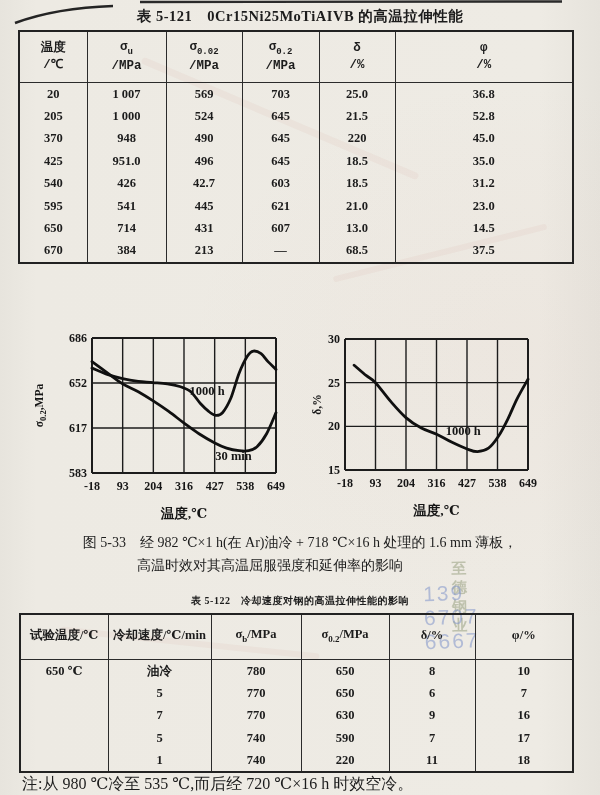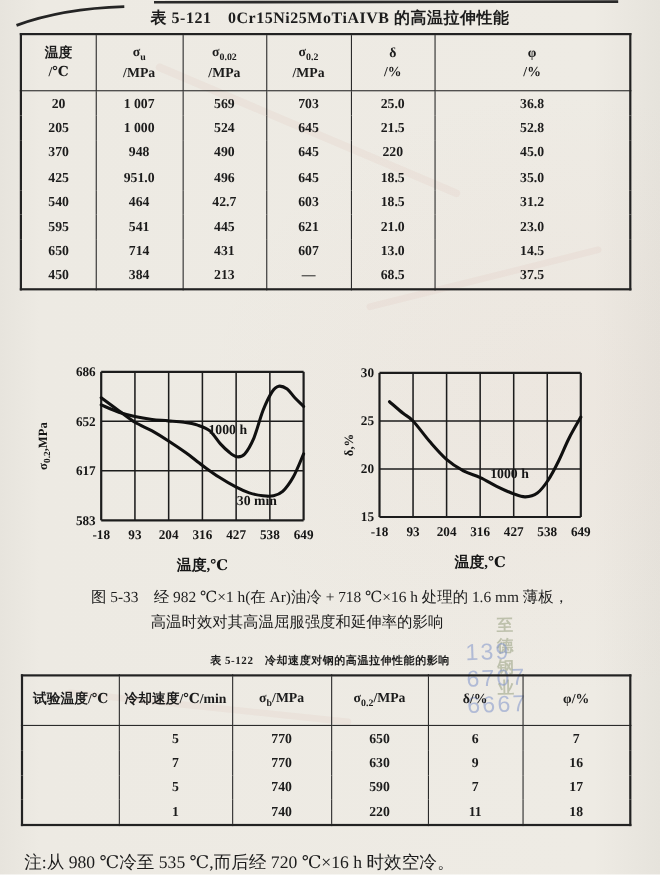--- a/index.html
+++ b/index.html
@@ -19,21 +19,21 @@
 
   table.t{border-collapse:collapse;table-layout:fixed;background:transparent;}
   table.t{border:2px solid #222;}
   table.t th, table.t td{
     border-left:1.2px solid #2b2b2b;border-right:1.2px solid #2b2b2b;
     padding:0;text-align:center;font-size:12.5px;vertical-align:middle;
     overflow:hidden;white-space:nowrap;
   }
   table.t thead th{border-bottom:1.6px solid #2b2b2b;font-weight:700;}
   table.t td{font-weight:700;}
-  #table1 thead th{height:50px;}
+  #table1 thead th{height:50px;font-family:Liberation Mono, monospace;}
   #table1 tbody tr{height:22.5px;}
   #table2 thead th{height:44px;font-weight:700;}
   #table2 tbody tr{height:22.6px;}
   .h-sym{margin-bottom:3px;line-height:1.2;}
   .h-unit{line-height:1.1;}
   sub{font-size:9px;}
 
   svg.chart{position:absolute;overflow:visible;}
   svg.chart text{font-family:"Liberation Serif","DejaVu Serif",serif;fill:#161616;}
   svg.chart .tick{font-size:12px;font-weight:700;}
@@ -126,21 +126,21 @@
         <tr>
           <td>425</td>
           <td>951.0</td>
           <td>496</td>
           <td>645</td>
           <td>18.5</td>
           <td>35.0</td>
         </tr>
         <tr>
           <td>540</td>
-          <td>464</td>
+          <td>426</td>
           <td>42.7</td>
           <td>603</td>
           <td>18.5</td>
           <td>31.2</td>
         </tr>
         <tr>
           <td>595</td>
           <td>541</td>
           <td>445</td>
           <td>621</td>
@@ -149,21 +149,21 @@
         </tr>
         <tr>
           <td>650</td>
           <td>714</td>
           <td>431</td>
           <td>607</td>
           <td>13.0</td>
           <td>14.5</td>
         </tr>
         <tr>
-          <td>450</td>
+          <td>670</td>
           <td>384</td>
           <td>213</td>
           <td>—</td>
           <td>68.5</td>
           <td>37.5</td>
         </tr>
       </tbody>
     </table>
 
   <svg class="chart" id="chart1" viewBox="0 0 265 200" style="left:30px;top:326px;width:265px;height:200px;">
@@ -258,20 +258,28 @@
           <th>
             <div class="h-sym">δ/%</div>
           </th>
           <th>
             <div class="h-sym">φ/%</div>
           </th>
         </tr>
       </thead>
       <tbody>
         <tr>
+          <td>650 ℃</td>
+          <td>油冷</td>
+          <td>780</td>
+          <td>650</td>
+          <td>8</td>
+          <td>10</td>
+        </tr>
+        <tr>
           <td></td>
           <td>5</td>
           <td>770</td>
           <td>650</td>
           <td>6</td>
           <td>7</td>
         </tr>
         <tr>
           <td></td>
           <td>7</td>

